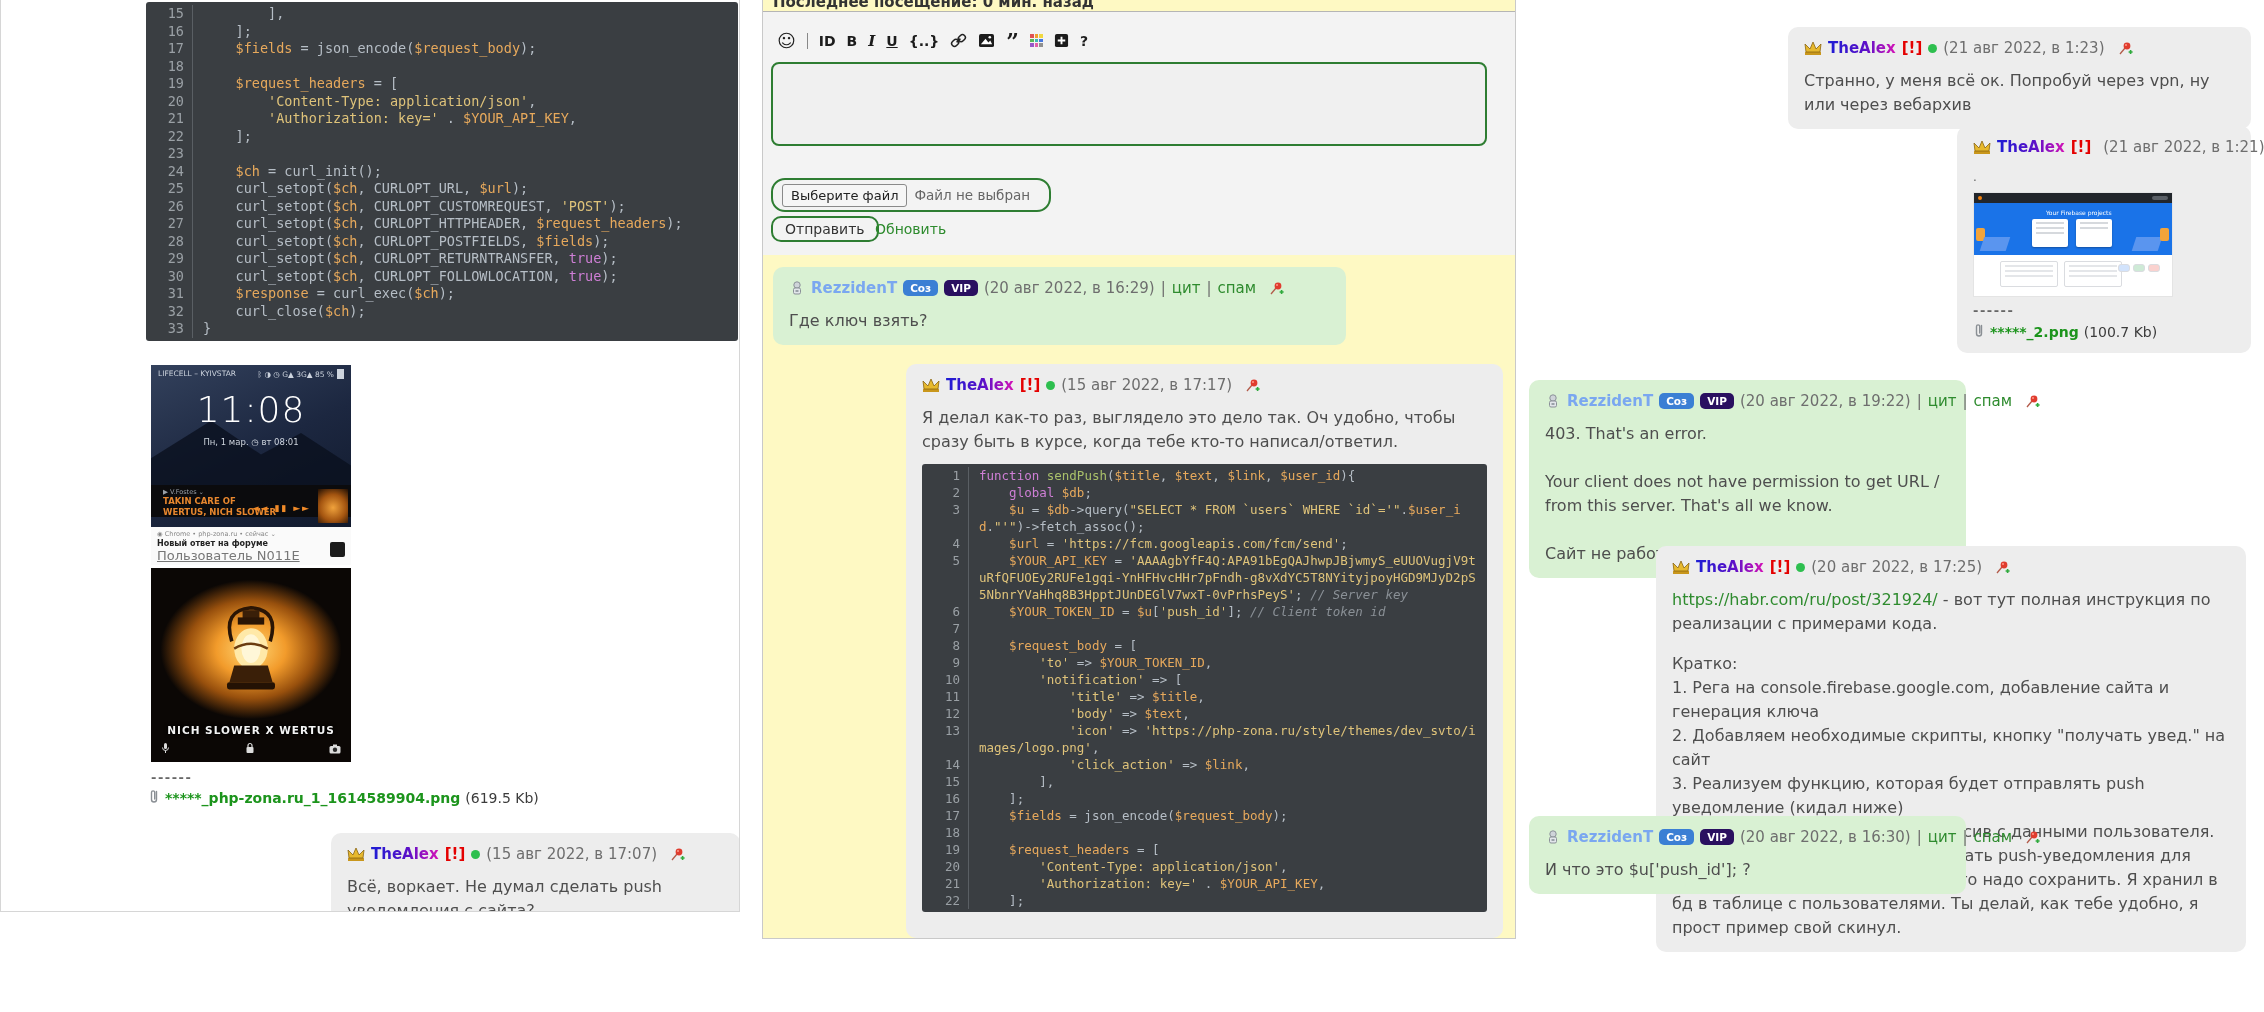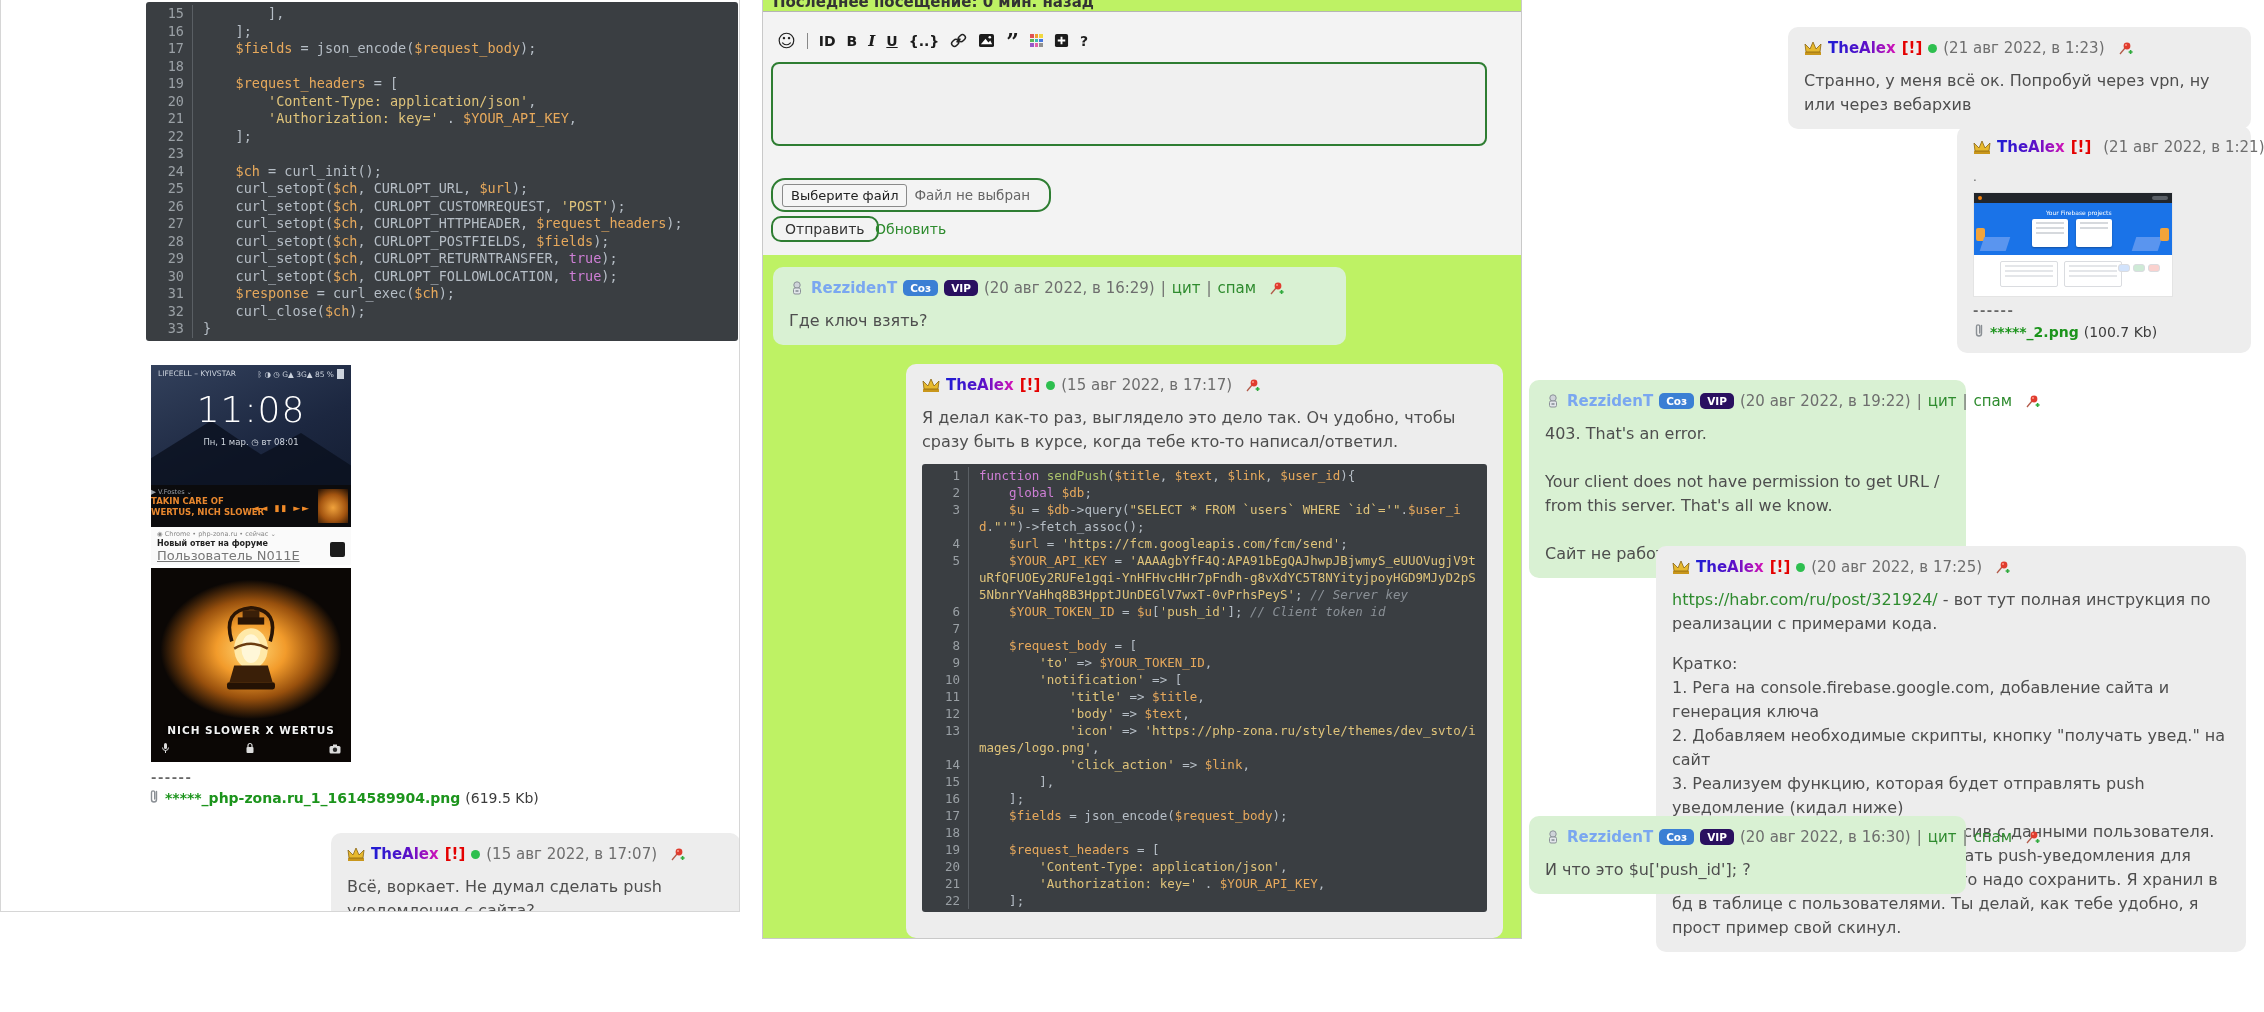--- a/index.html
+++ b/index.html
@@ -4,21 +4,21 @@
 <style>
   html,body{margin:0;padding:0;}
   body{width:2264px;height:1012px;position:relative;background:#ffffff;
        font-family:"DejaVu Sans",sans-serif;overflow:hidden;}
   .abs{position:absolute;}
 
   
   .left-panel{left:0;top:0;width:738px;height:911px;border:1px solid #d6d6d6;border-top:none;
               background:#fff;overflow:hidden;}
   .mid-panel{left:762px;top:0;width:752px;height:938px;border:1px solid #c9c9c9;border-top:none;
-             background:#bef264;overflow:hidden;padding-left:6px;}
+             background:#fef9c3;overflow:hidden;}
 
   
   .codeblock{background:#3a3e42;border-radius:3px;font-family:"DejaVu Sans Mono",monospace;
              padding:3px 0;}
   .crow{display:flex;}
   .cln{flex:0 0 38px;text-align:right;padding-right:8px;color:#9aa0a5;
        border-right:1px solid #5a5f64;}
   .cbody{flex:1;padding-left:10px;padding-right:6px;white-space:pre-wrap;word-break:break-all;
          color:#b6bec6;}
   .code-left{left:145px;top:2px;width:592px;font-size:13.5px;line-height:17.5px;}
@@ -84,22 +84,22 @@
      linear-gradient(155deg,#33415c 0%,#1c2740 45%,#0d1526 100%);}
   .p-mtn{position:absolute;left:0;bottom:78px;width:100%;height:72px;background:#0a101e;opacity:.8;
      clip-path:polygon(0 60%,30% 8%,55% 55%,75% 25%,100% 70%,100% 100%,0 100%);}
   .p-status{position:absolute;top:4px;left:7px;right:7px;display:flex;justify-content:space-between;
      font-size:7.5px;color:#cdd4de;}
   .p-staticons{display:flex;gap:3px;align-items:center;}
   .p-batt{width:5px;height:8px;border:1px solid #cdd4de;background:#cdd4de;display:inline-block;}
   .p-clock{position:absolute;top:24px;width:100%;text-align:center;font-size:36px;font-weight:200;
      color:#fff;letter-spacing:1px;}
   .p-date{position:absolute;top:72px;width:100%;text-align:center;font-size:8.5px;color:#cfd5de;}
-  .p-player{position:absolute;left:0;right:0;top:120px;height:42px;background:#0b0b0d;
-     padding:3px 0;box-sizing:border-box;color:#e8872e;}
+  .p-player{position:absolute;left:0;right:0;top:120px;height:32px;background:#0b0b0d;
+     padding:3px 12px;box-sizing:border-box;color:#e8872e;}
   .pp-app{font-size:6.5px;color:#99a0a8;}
   .pp-title{font-size:8.5px;font-weight:bold;line-height:1.25;}
   .pp-artist{font-size:8.5px;font-weight:bold;line-height:1.25;}
   .pp-controls{position:absolute;right:40px;top:18px;font-size:9px;letter-spacing:2px;color:#f08a28;}
   .pp-art{position:absolute;right:3px;top:4px;width:30px;height:34px;
      background:radial-gradient(circle at 50% 55%,#f0a23c 0%,#a35410 55%,#1d0e04 100%);}
   .p-notif{position:absolute;left:0;right:0;top:162px;bottom:0;background:#fafafa;
      padding:3px 6px;box-sizing:border-box;}
   .pn-src{font-size:6.5px;color:#888;}
   .pn-title{font-size:8px;font-weight:bold;color:#222;margin-top:1px;}

